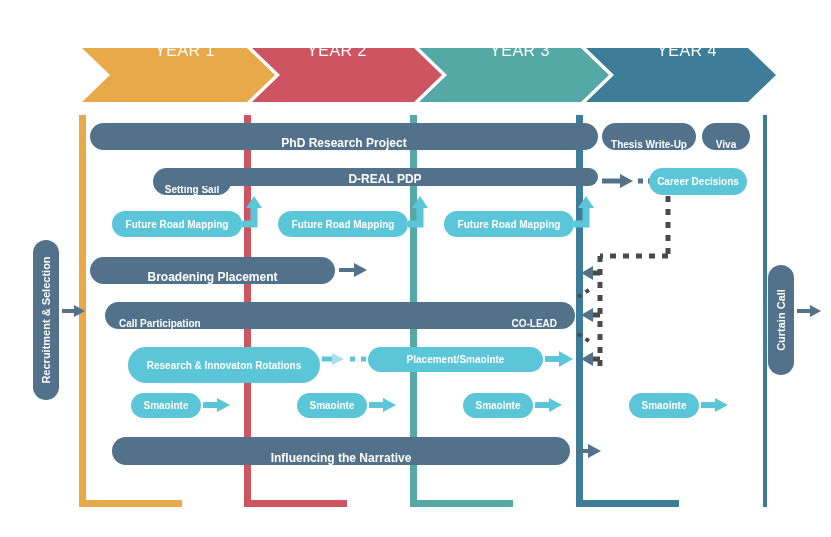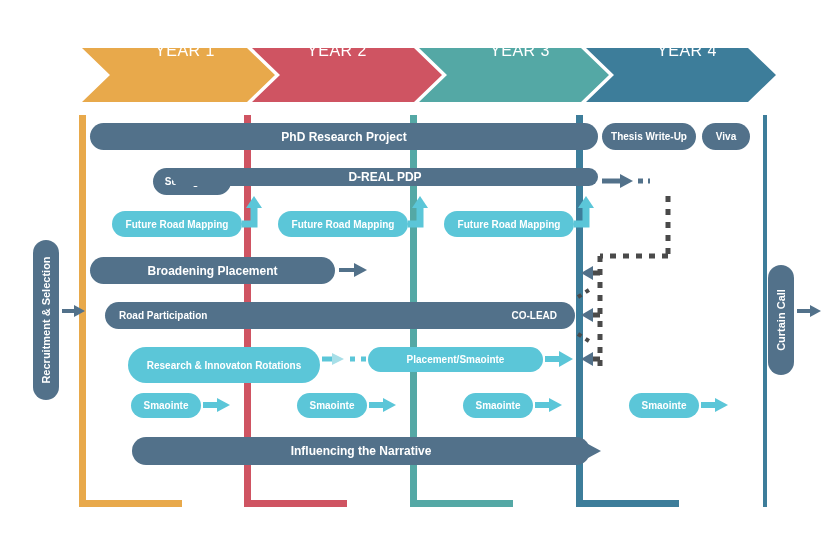--- a/index.html
+++ b/index.html
@@ -7,21 +7,21 @@
   #stage{position:absolute;left:0;top:0;width:831px;height:537px;}
 
   
   .banner{position:absolute;top:24px;height:54px;}
   .chev{position:absolute;top:0;height:54px;display:flex;align-items:center;justify-content:center;}
   .chev span{color:#ffffff;font-size:16px;font-weight:normal;letter-spacing:.5px;position:relative;z-index:3;}
 
   
   .pill{position:absolute;display:flex;align-items:center;justify-content:center;
         border-radius:40px;color:#fff;font-weight:bold;box-sizing:border-box;}
-  .pill.dark{background:#52718a;}
+  .pill.dark{background:#52718a;align-items:flex-end;}
   .pill.teal{background:#5bc6d8;}
   .pill .lbl{font-size:10px;white-space:nowrap;}
   .pill.big .lbl{font-size:12px;}
 
   .pill.left .lbl{position:absolute;left:14px;}
   .pill.right .lbl{position:absolute;right:18px;}
 
   
   .vpill{position:absolute;border-radius:40px;background:#52718a;}
   .vpill .vlbl{position:absolute;left:50%;top:50%;transform:translate(-50%,-50%) rotate(-90deg);
@@ -105,20 +105,23 @@
     <span class="lbl">Setting Sail</span>
   </div>
   <div class="pill dark big" style="left:172px;top:168px;width:426px;height:18px;">
     <span class="lbl">D-REAL PDP</span>
   </div>
   <svg class="overlay">
     <path d="M602,181 L622,181" stroke="#52718a" stroke-width="5" fill="none"></path>
     <path d="M620,174 L633,181 L620,188 Z" fill="#52718a"></path>
     <path d="M638,181 L650,181" stroke="#52718a" stroke-width="5" stroke-dasharray="5,5" fill="none"></path>
   </svg>
+  <div class="pill teal" style="left:649px;top:168px;width:98px;height:27px;">
+    <span class="lbl">Career Decisions</span>
+  </div>
 
   <div class="pill teal" style="left:112px;top:211px;width:130px;height:26px;">
     <span class="lbl">Future Road Mapping</span>
   </div>
   <div class="pill teal" style="left:278px;top:211px;width:130px;height:26px;">
     <span class="lbl">Future Road Mapping</span>
   </div>
   <div class="pill teal" style="left:444px;top:211px;width:130px;height:26px;">
     <span class="lbl">Future Road Mapping</span>
   </div>
@@ -140,21 +143,21 @@
 
   <div class="pill dark big" style="left:90px;top:257px;width:245px;height:27px;">
     <span class="lbl">Broadening Placement</span>
   </div>
   <svg class="overlay">
     <path d="M339,270 L356,270" stroke="#52718a" stroke-width="4" fill="none"></path>
     <path d="M354,263 L367,270 L354,277 Z" fill="#52718a"></path>
   </svg>
 
   <div class="pill dark left right" style="left:105px;top:302px;width:470px;height:27px;">
-    <span class="lbl">Road Participation</span>
+    <span class="lbl">Call Participation</span>
     <span class="lbl" style="position:absolute;right:18px;left:auto;">CO-LEAD</span>
   </div>
 
   <div class="pill teal" style="left:128px;top:347px;width:192px;height:36px;">
     <span class="lbl">Research &amp; Innovaton Rotations</span>
   </div>
   <svg class="overlay">
     <path d="M322,359 L334,359" stroke="#5bc6d8" stroke-width="5" fill="none"></path>
     <path d="M332,353 L344,359 L332,365 Z" fill="#a8dfe8"></path>
     <path d="M350,359 L368,359" stroke="#5bc6d8" stroke-width="5" stroke-dasharray="5,6" fill="none"></path>
@@ -191,21 +194,21 @@
     <g>
       <path d="M535,405 L551,405" stroke="#5bc6d8" stroke-width="6" fill="none"></path>
       <path d="M549,398 L562,405 L549,412 Z" fill="#5bc6d8"></path>
     </g>
     <g>
       <path d="M701,405 L717,405" stroke="#5bc6d8" stroke-width="6" fill="none"></path>
       <path d="M715,398 L728,405 L715,412 Z" fill="#5bc6d8"></path>
     </g>
   </svg>
 
-  <div class="pill dark big" style="left:132px;top:437px;width:458px;height:28px;">
+  <div class="pill dark big" style="left:112px;top:437px;width:458px;height:28px;">
     <span class="lbl">Influencing the Narrative</span>
   </div>
   <svg class="overlay">
     <path d="M576,451 L590,451" stroke="#52718a" stroke-width="4" fill="none"></path>
     <path d="M588,444 L601,451 L588,458 Z" fill="#52718a"></path>
   </svg>
 
   <svg class="overlay">
 
     <path d="M668,196 L668,256" stroke="#4a4a4a" stroke-width="5" stroke-dasharray="6,7" fill="none"></path>

